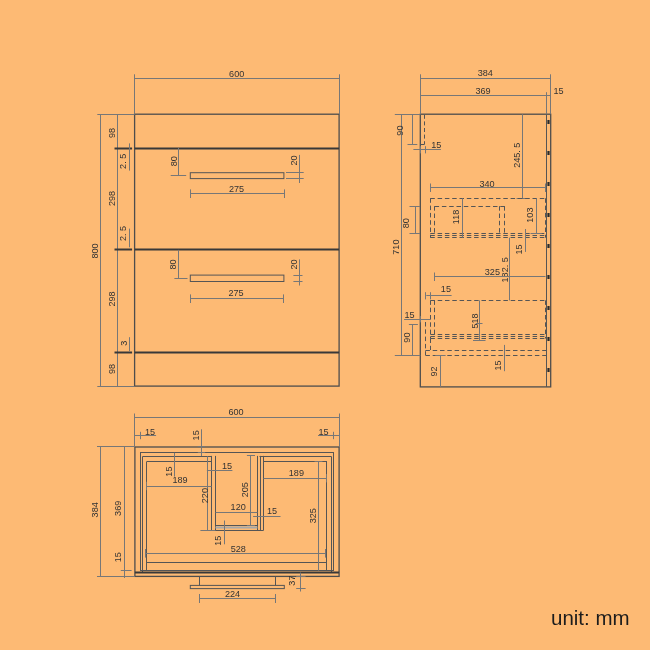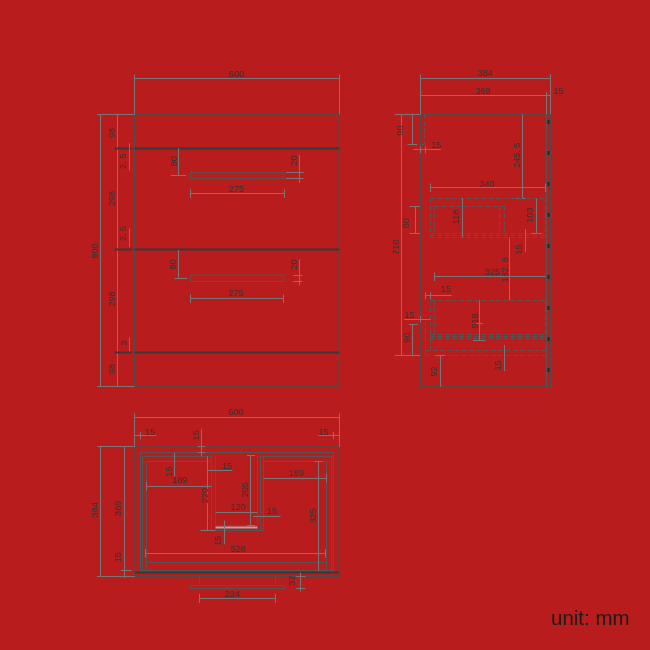--- a/index.html
+++ b/index.html
@@ -1,16 +1,16 @@
 <!DOCTYPE html>
 <html><head>
 <meta charset="utf-8">
 <style>
   html,body{margin:0;padding:0;background:#ffffff;}
-  .wrap{width:650px;height:650px;position:relative;background:#b91c1c;overflow:hidden;}
+  .wrap{width:650px;height:650px;position:relative;background:#fdba74;overflow:hidden;}
   svg{position:absolute;left:0;top:0;will-change:transform;}
   text{font-family:"Liberation Sans",sans-serif;fill:#333;font-size:9.1px;}
   .unit{font-size:20.5px;fill:#1c1c1c;}
 </style>
 </head>
 <body>
 
 <div class="wrap">
 <svg width="650" height="650" viewBox="0 0 650 650">
 <g fill="none" stroke-linecap="butt">

